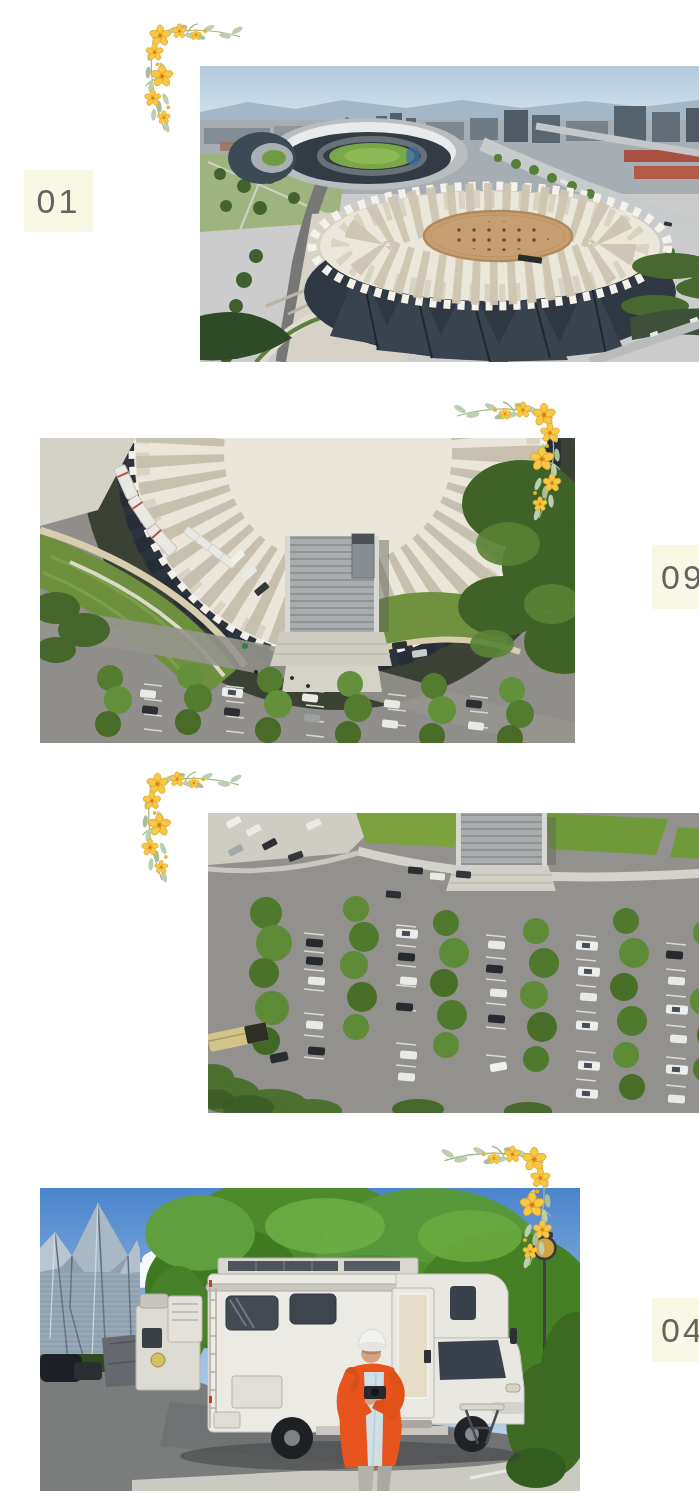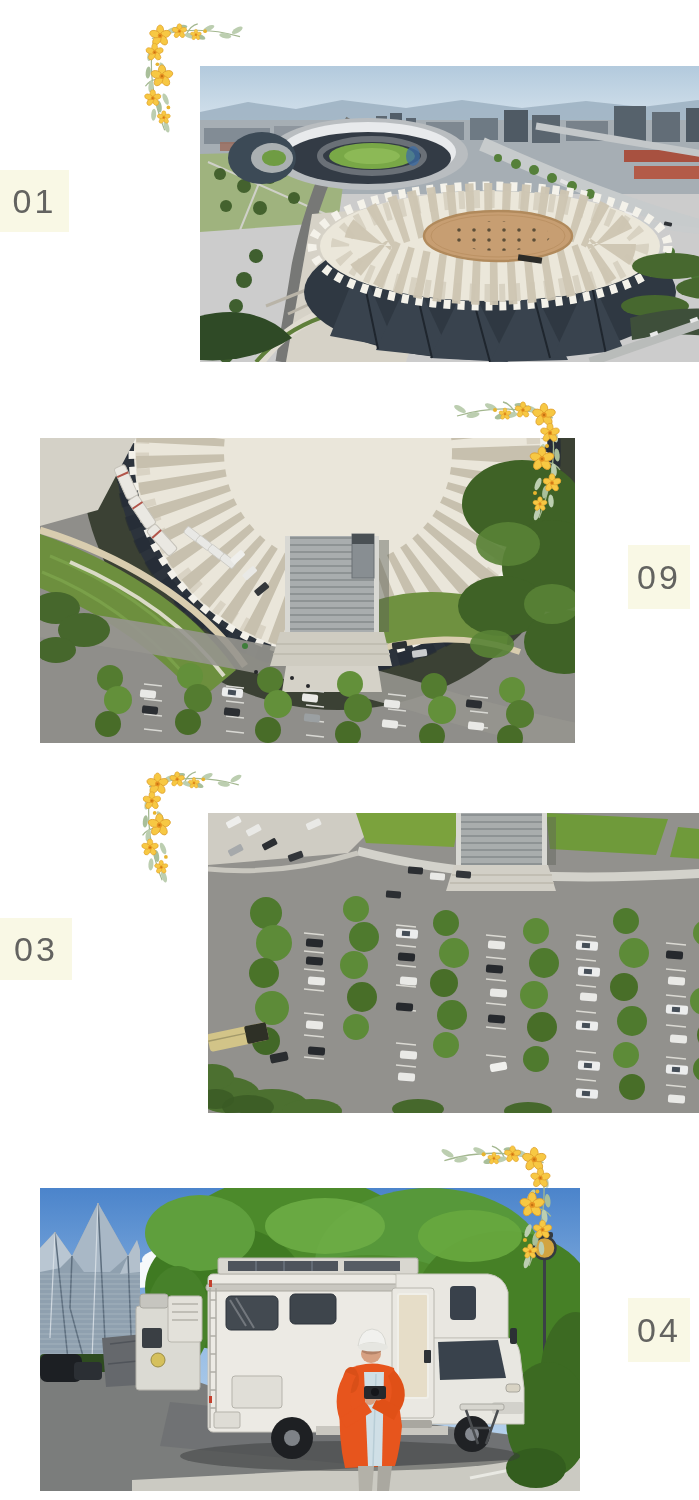--- a/index.html
+++ b/index.html
@@ -12,21 +12,21 @@
   .p3{left:168px;top:797px;width:531px;height:300px;}
   .p4{left:0px;top:1172px;width:540px;height:303px;}
   .flower{position:absolute;pointer-events:none;}
   .flower svg{display:block;width:100%;height:100%;overflow:visible;}
   .f1{left:144px;top:22px;width:102px;height:112px;}
   .f2{left:450px;top:400px;width:112px;height:122px;}
   .f3{left:141px;top:770px;width:104px;height:114px;}
   .f4{left:436px;top:1144px;width:118px;height:126px;}
   .mirrored svg{transform:scaleX(-1);}
   .badge{position:absolute;background:#f9f8e5;color:#636360;display:flex;align-items:center;
-         justify-content:center;font-size:34px;font-weight:300;letter-spacing:3px;}
+         justify-content:center;font-size:34px;font-weight:300;letter-spacing:3px;margin-left:24px;}
   .b1{left:0px;top:170px;width:69px;height:62px;}
   .b2{left:628px;top:545px;width:62px;height:64px;}
   .b3{left:0px;top:918px;width:72px;height:62px;}
   .b4{left:628px;top:1298px;width:62px;height:64px;text-align:center;}
   .defs-holder{position:absolute;width:0;height:0;overflow:hidden;}
 </style>
 </head>
 <body>
 
 <svg class="defs-holder" aria-hidden="true">
@@ -641,20 +641,17 @@
         <use href="#flower-corner"></use>
       </svg>
   </div>
 
   <div class="badge b1">
     <span>01</span>
   </div>
   <div class="badge b2">
     <span>09</span>
   </div>
-  <div class="badge b3">
-    <span>03</span>
-  </div>
   <div class="badge b4">
     <span>04</span>
   </div>
 
 </div>
 
 </body></html>

